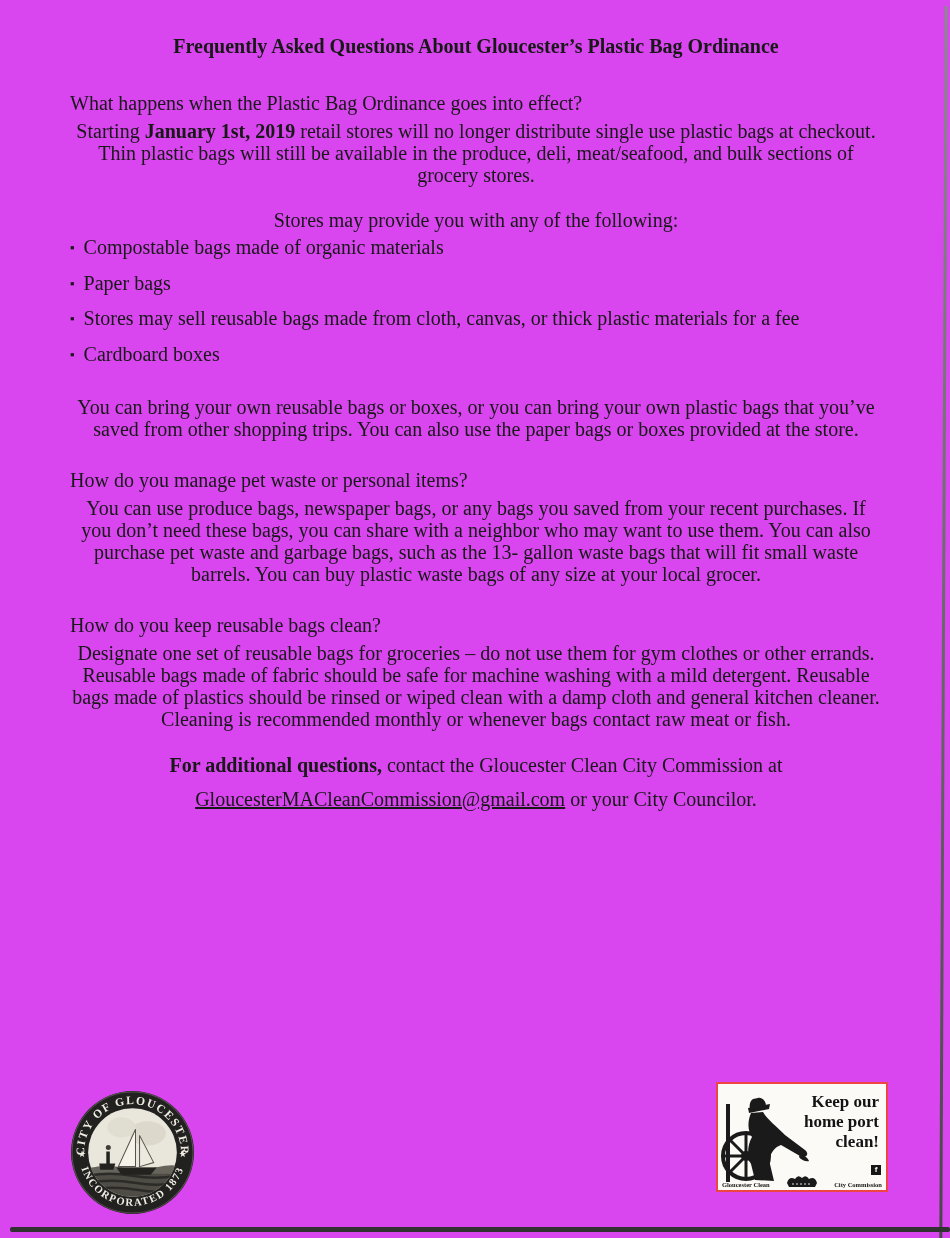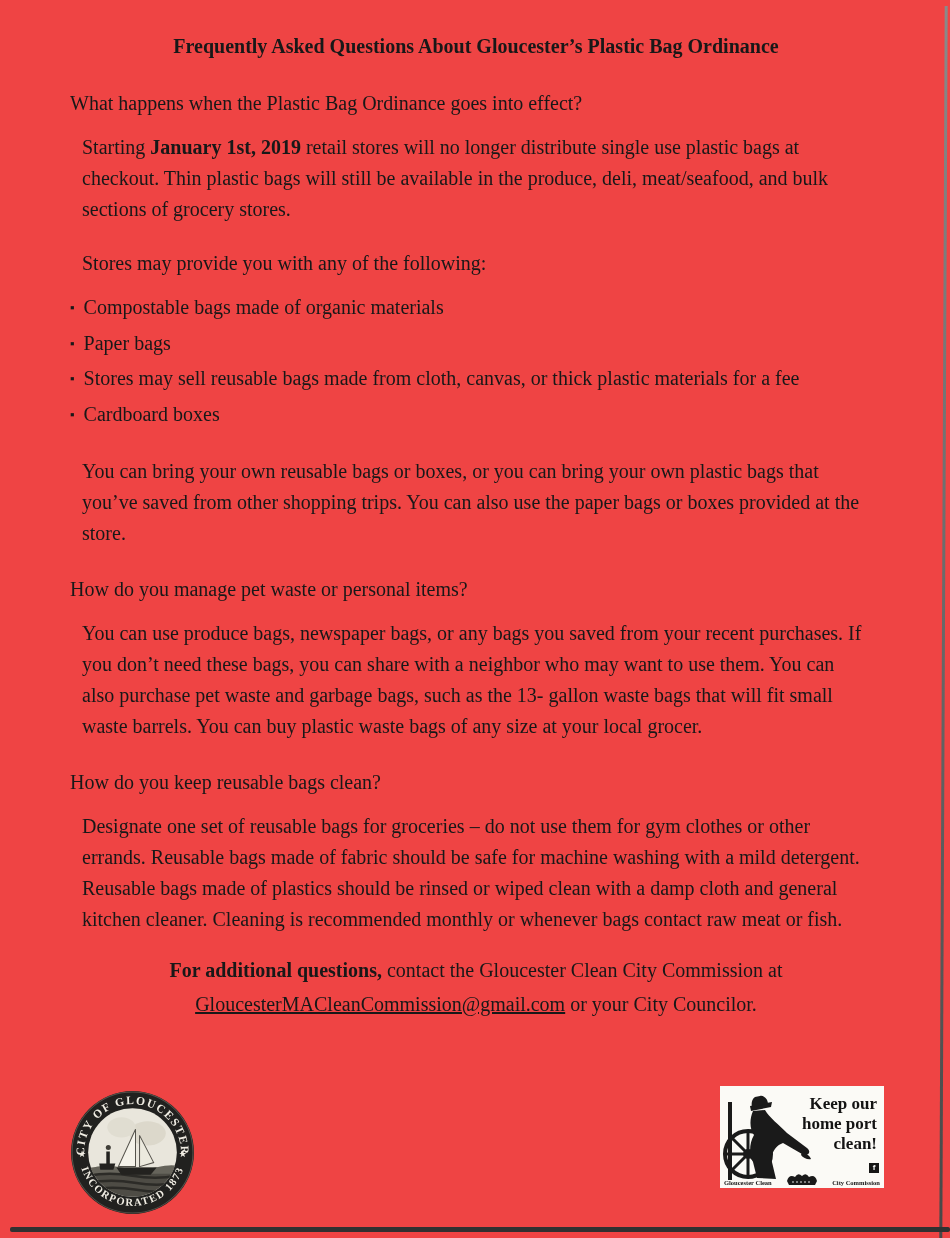--- a/index.html
+++ b/index.html
@@ -1,36 +1,36 @@
 <!DOCTYPE html>
 <html><head>
 <meta charset="utf-8">
 <style>
   html,body { margin:0; padding:0; background:#dcdcdc; }
   .page {
     position:relative; width:950px; height:1238px; margin:0 auto;
-    background:#ef4444; color:#181818;
+    background:#d946ef; color:#181818;
     font-family:"Liberation Serif", serif; overflow:hidden;
   }
   .content { position:absolute; left:70px; top:30px; width:812px; font-size:20px; }
   .doc-title { text-align:center; font-weight:bold; line-height:33px; }
   .section { margin-top:23px; }
   .question { font-weight:normal; line-height:34px; }
-  .para { margin:12px; line-height:31px; }
+  .para { margin:0; line-height:22px;text-align:center; }
   .bullet-row { line-height:33.5px; }
   .bullet-glyph { font-size:13px; margin-right:9px; position:relative; top:-2px; }
   .footer { margin-top:19px; text-align:center; line-height:33.5px; }
   .email-link { text-decoration:underline; cursor:pointer; }
 
   .seal { position:absolute; left:69px; top:1089px; width:127px; height:127px; }
   .seal svg { width:100%; height:100%; }
 
   .badge {
     position:absolute; left:716px; top:1082px; width:172px; height:110px;
-    border:4px solid #ef4444; background:#fbfaf6; box-sizing:border-box;
+    border:2px solid #ef4444; background:#fbfaf6; box-sizing:border-box;
   }
   .badge-slogan {
     position:absolute; right:7px; top:8px; width:94px; text-align:right;
     font-weight:bold; font-size:17px; line-height:20px; color:#131313;
   }
   .badge-fisherman { position:absolute; left:2px; bottom:8px; width:106px; height:88px; }
   .badge-footer {
     position:absolute; left:4px; right:4px; bottom:2px; height:15px;
     display:flex; align-items:flex-end; justify-content:space-between;
     font-size:6.5px; font-weight:bold; color:#161616;

